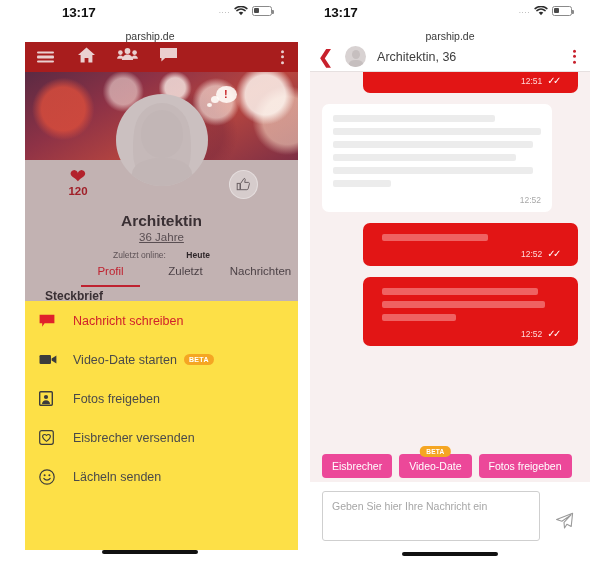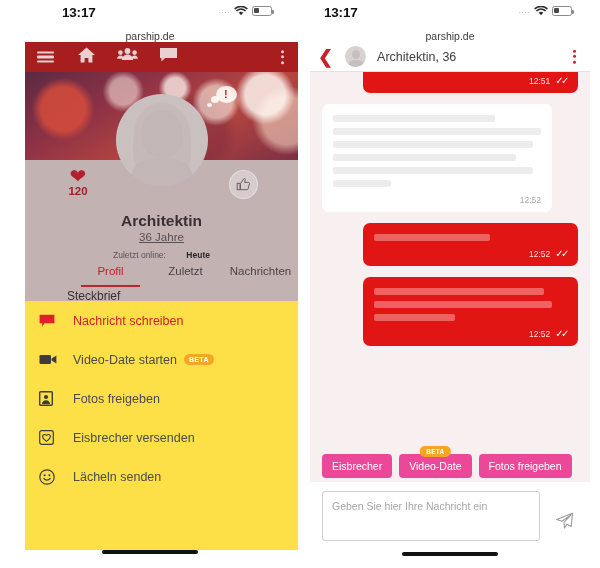--- a/index.html
+++ b/index.html
@@ -83,21 +83,21 @@
   .page  { position:absolute; left:0; right:0; top:71px; text-align:center; font-size:11.5px; color:#594e52;text-decoration:underline; }
   .plast { position:absolute; left:0; right:0; top:90px; text-align:center; font-size:8.5px; color:#5c5155; }
   .plast b { color:#2e2629;padding-left:18px; }
 
   .tabs { position:absolute; left:0; right:0; bottom:0; height:28px; display:flex;padding-left:48px; }
   .tab { flex:1; text-align:center; font-size:11.5px; color:#4d4247; line-height:24px; position:relative; }
   .tab.active { color:#bf2230; }
   .tab.active::after { content:""; position:absolute; left:8px; right:8px; bottom:0; height:2px; background:#bf2230; }
 
   .steckbrief { position:relative; height:14px; background:#c2b2b2; }
-  .steckbrief span { position:absolute; left:20px; top:2px; font-size:12px; font-weight:normal; color:#3a3034;margin-left:22px; }
+  .steckbrief span { position:absolute; left:20px; top:2px; font-size:12px; font-weight:bold; color:#3a3034; }
 
   
   .sheet { position:relative; background:#fde047; height:calc(100% - 259px); }
   .sheet-item { position:relative; height:39px; display:flex; align-items:center; padding-left:14px; }
   .sheet-ic { width:34px; display:flex; align-items:center; justify-content:flex-start; }
   .sheet-lbl { font-size:12.5px; color:#4a4a4a; }
   .sheet-item.first .sheet-lbl { color:#d0212b; }
   .beta { display:inline-block; margin-left:7px; background:#f5a623; color:#fff; font-size:7px; font-weight:bold; border-radius:7px; padding:2px 5px; vertical-align:1.5px; letter-spacing:.3px; }
 
   
@@ -111,21 +111,21 @@
   .chat-av .h { position:absolute; left:50%; transform:translateX(-50%); top:4px; width:8px; height:9px; border-radius:50%; background:#c6bfbf; }
   .chat-av .b { position:absolute; left:50%; transform:translateX(-50%); bottom:-1px; width:14px; height:8px; border-radius:44% 44% 0 0; background:#c6bfbf; }
   .chat-title { margin-left:11px; font-size:12.5px; color:#3d3d3d; }
   .chat-kebab { position:absolute; right:14px; top:50%; transform:translateY(-50%); }
   .chat-kebab i { display:block; width:3.2px; height:3.2px; border-radius:50%; background:#c8202c; margin:2.3px 0; }
 
   
   .msgs { position:relative; background:#f8f0f0; height:378px; overflow:hidden; padding:0 12px; }
   .bub { position:relative; border-radius:7px; margin-bottom:11px; }
   .bub-in  { background:#fff; margin-right:26px; padding:11px 11px 6px; }
-  .bub-out { background:#e21515; margin-left:41px; padding:11px 11px 6px; }
+  .bub-out { background:#e21515; margin-left:41px; padding:11px 19px 6px; }
   .bub-clip { margin-top:-9px; }
   .ln { height:6.5px; border-radius:2px; margin-bottom:6.5px; }
   .bub-in .ln  { background:#ececec; }
   .bub-out .ln { background:#ef6262; }
   .meta { display:flex; align-items:center; justify-content:flex-end; gap:5px; height:13px; }
   .tm { font-size:8.5px; }
   .bub-in .tm  { color:#a9a9a9; }
   .bub-out .tm { color:#ffd9d9; }
   .ticks { color:#fff; font-size:10px; line-height:10px; letter-spacing:-2.5px; }
 

